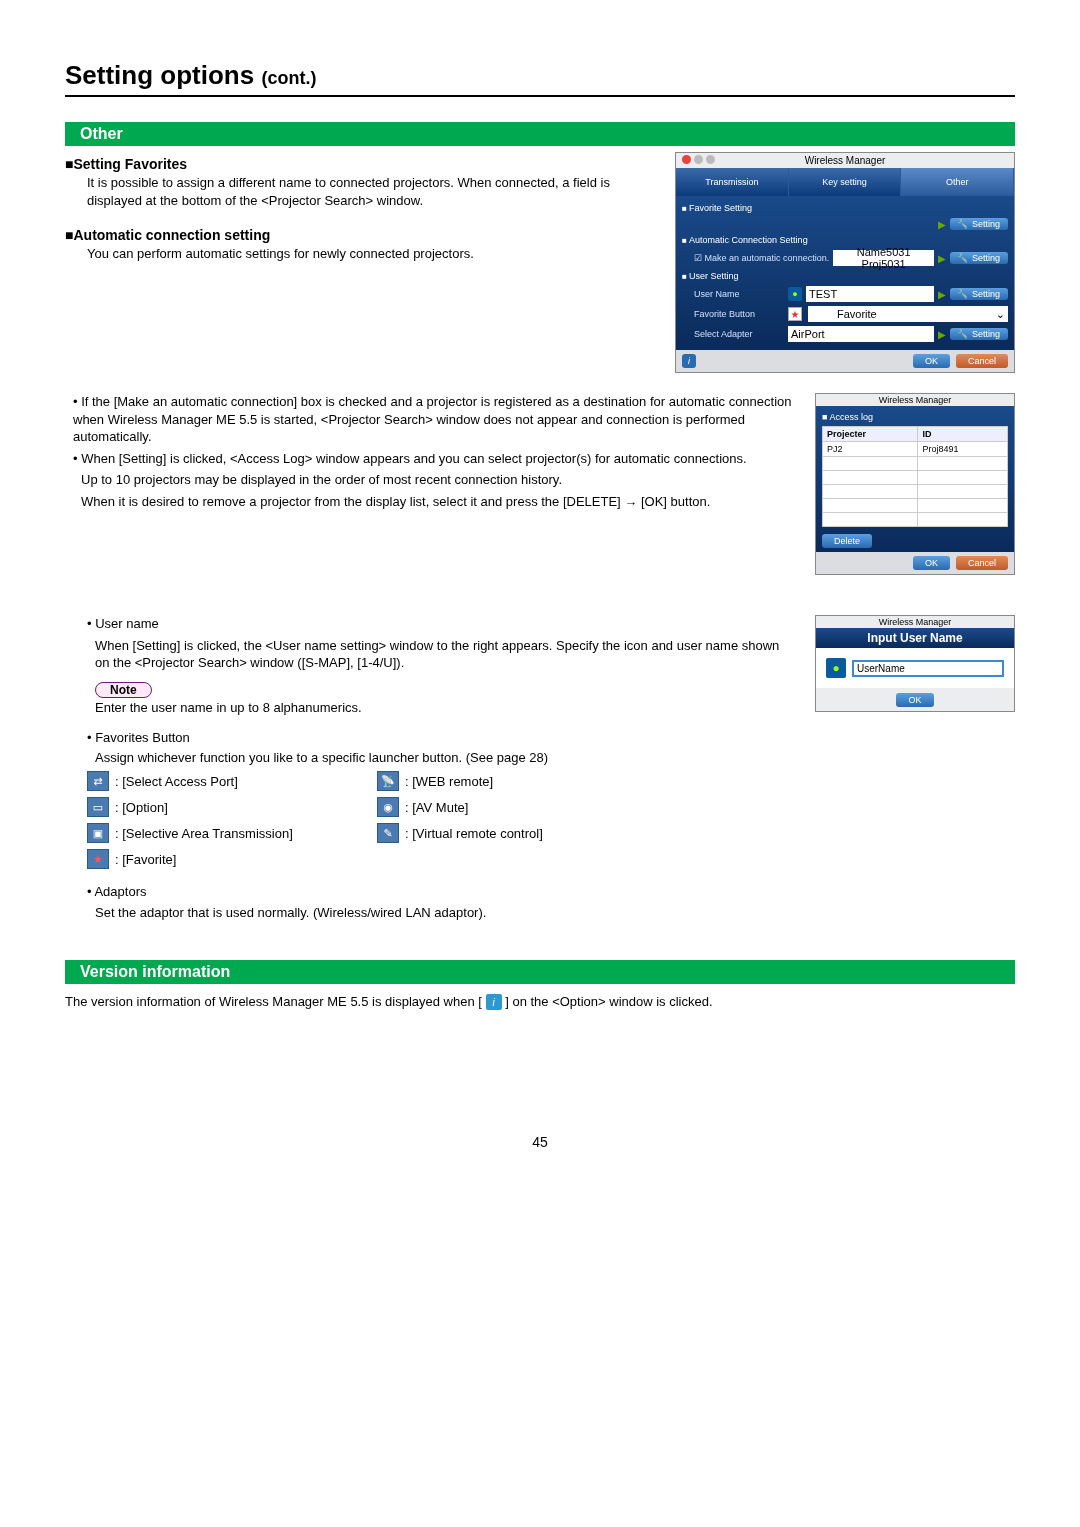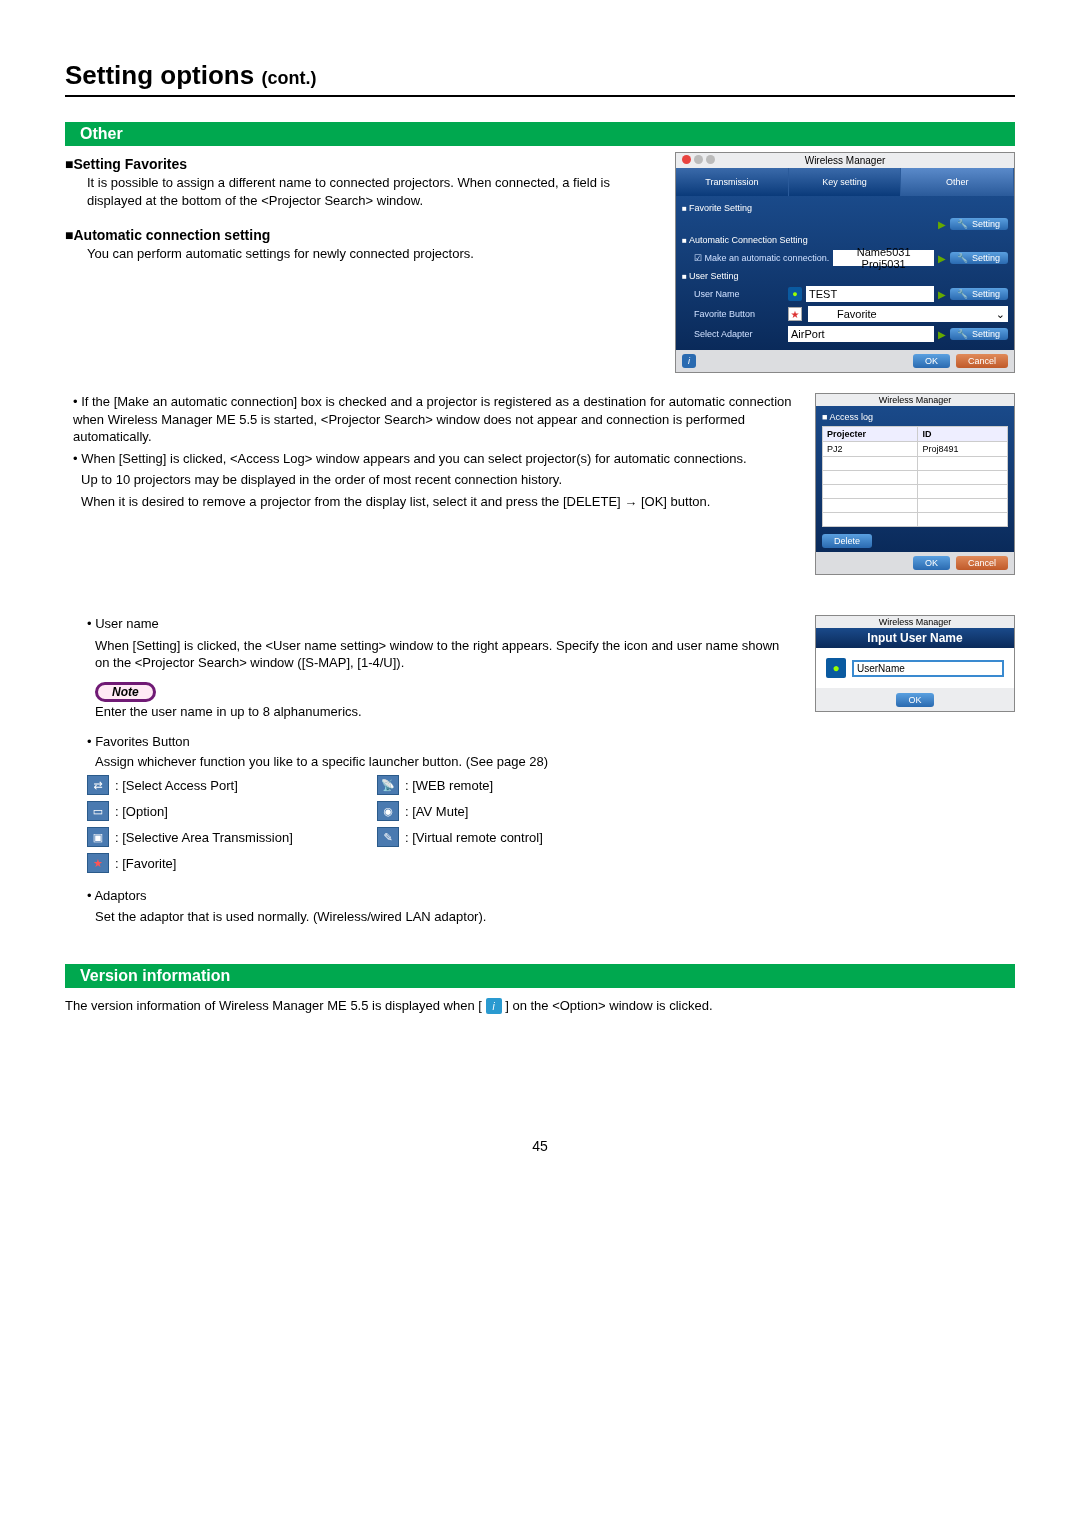--- a/index.html
+++ b/index.html
@@ -8,21 +8,21 @@
   .page-title .cont { font-size: 18px; font-weight: bold; }
   hr.title-rule { border: none; border-top: 2px solid #000; margin-bottom: 25px; }
   .green-bar { background: #00a84f; color: #fff; font-weight: bold; padding: 3px 15px; font-size: 16px; margin-bottom: 6px; }
   .two-col { display: flex; gap: 16px; margin-bottom: 20px; }
   .left-col { flex: 1; }
   .right-col { flex: 0 0 340px; }
   .sub-heading { font-weight: bold; font-size: 14px; margin-top: 4px; margin-bottom: 2px; }
   .sub-heading .sq { font-size: 14px; }
   .body-text { font-size: 13px; line-height: 1.35; padding-left: 22px; margin-bottom: 18px; }
   .bullet-block { font-size: 13px; line-height: 1.35; padding-left: 8px; margin-bottom: 4px; }
-  .note-badge { display: inline-block; border: 3px solid #701a75; border-radius: 10px; padding: 0 14px; font-size: 12px; color: #000; background: #ffeaf5; font-weight: bold; margin-top: 6px; margin-bottom: 2px; font-style: italic; }
+  .note-badge { display: inline-block; border: 1px solid #701a75; border-radius: 10px; padding: 0 14px; font-size: 12px; color: #000; background: #ffeaf5; font-weight: bold; margin-top: 6px; margin-bottom: 2px; }
   
   .wm-win { border: 1px solid #888; background: #ecedef; font-size: 10px; width: 340px; }
   .wm-title { background: #ecedef; text-align: center; padding: 2px 0; font-size: 10px; position: relative; }
   .traffic { position: absolute; left: 6px; top: 2px; display: flex; gap: 3px; }
   .dot { width: 9px; height: 9px; border-radius: 50%; display: inline-block; }
   .dot.r { background: #e8433f; } .dot.y { background: #bbb; } .dot.g { background: #bbb; }
   .wm-tabs { display: flex; background: #0a3a7a; }
   .wm-tab { flex: 1; text-align: center; color: #fff; font-size: 9px; padding: 9px 0; border-right: 1px solid #2a5a9a; background: linear-gradient(#3a6aaa,#0a3a7a); }
   .wm-tab.active { background: linear-gradient(#5a8aca,#2a5a9a); }
   .wm-body { background: linear-gradient(#1a4a8a,#0a2a5a); padding: 4px 6px 6px 6px; }

